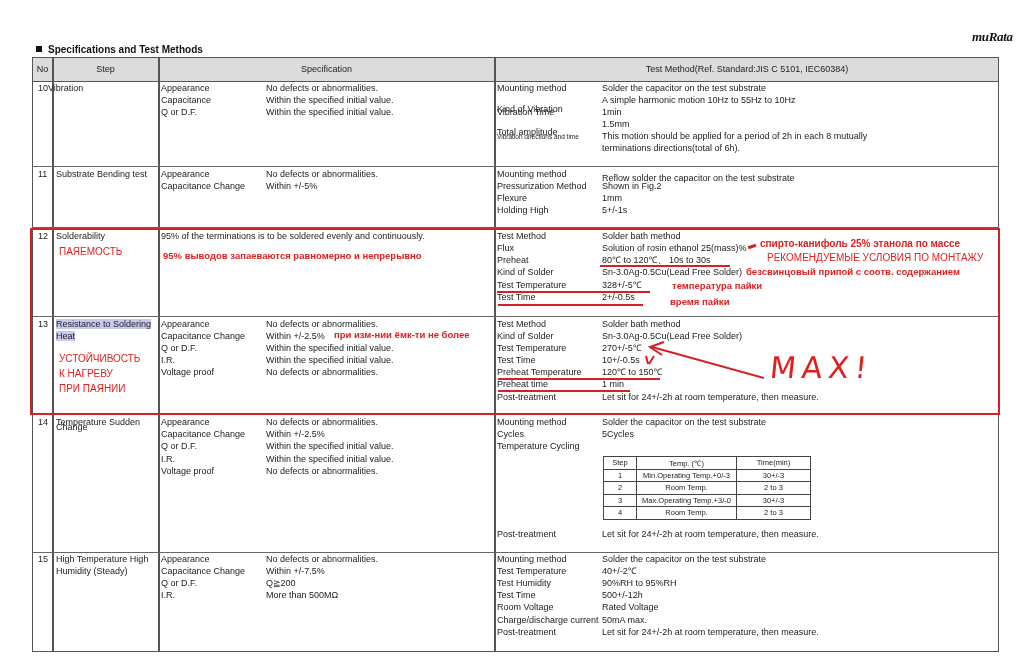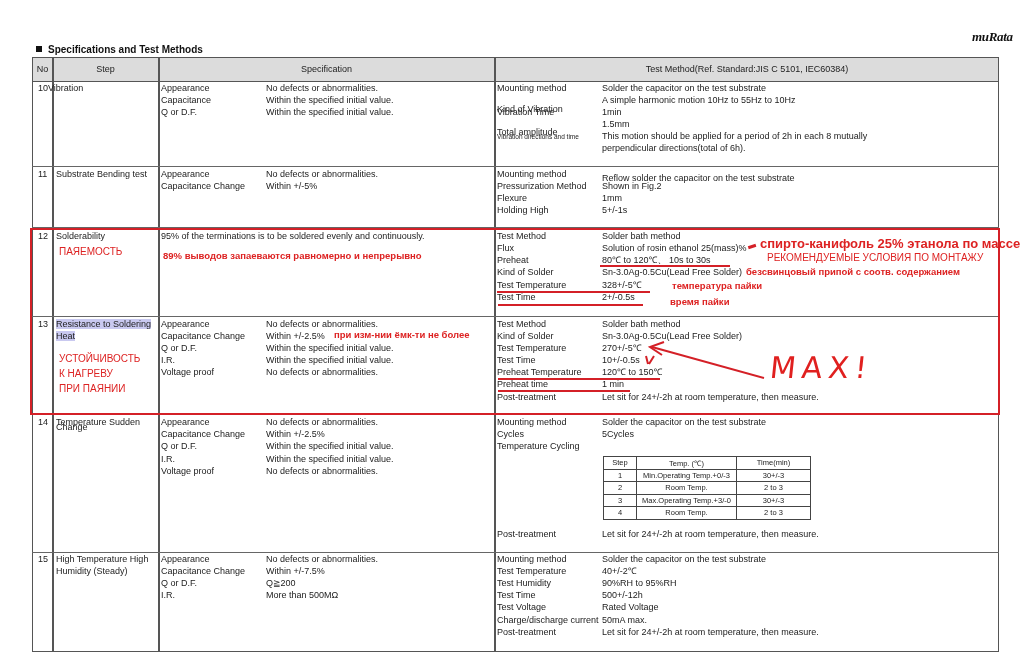--- a/index.html
+++ b/index.html
@@ -64,21 +64,21 @@
   <div class="t" style="left:497px;top:82px">Mounting method</div>
   <div class="t" style="left:602px;top:82px">Solder the capacitor on the test substrate</div>
   <div class="t" style="left:497px;top:103px">Kind of Vibration</div>
   <div class="t" style="left:602px;top:94px">A simple harmonic motion 10Hz to 55Hz to 10Hz</div>
   <div class="t" style="left:497px;top:106px">Vibration Time</div>
   <div class="t" style="left:602px;top:106px">1min</div>
   <div class="t" style="left:497px;top:126px">Total amplitude</div>
   <div class="t" style="left:602px;top:118px">1.5mm</div>
   <div class="t small" style="left:497px;top:131px">Vibration directions and time</div>
   <div class="t" style="left:602px;top:130px">This motion should be applied for a period of 2h in each 8 mutually</div>
-  <div class="t" style="left:602px;top:142px">perpendicular directions(total of 6h).</div>
+  <div class="t" style="left:602px;top:142px">terminations directions(total of 6h).</div>
 </div>
 
 <div>
   <div class="t" style="left:38px;top:168px">11</div>
   <div class="t" style="left:56px;top:168px">Substrate Bending test</div>
   <div class="t" style="left:161px;top:168px">Appearance</div>
   <div class="t" style="left:266px;top:168px">No defects or abnormalities.</div>
   <div class="t" style="left:161px;top:180px">Capacitance Change</div>
   <div class="t" style="left:266px;top:180px">Within +/-5%</div>
   <div class="t" style="left:497px;top:168px">Mounting method</div>
@@ -204,34 +204,34 @@
   <div class="t" style="left:161px;top:589px">I.R.</div>
   <div class="t" style="left:266px;top:589px">More than 500MΩ</div>
   <div class="t" style="left:497px;top:553px">Mounting method</div>
   <div class="t" style="left:602px;top:553px">Solder the capacitor on the test substrate</div>
   <div class="t" style="left:497px;top:565px">Test Temperature</div>
   <div class="t" style="left:602px;top:565px">40+/-2℃</div>
   <div class="t" style="left:497px;top:577px">Test Humidity</div>
   <div class="t" style="left:602px;top:577px">90%RH to 95%RH</div>
   <div class="t" style="left:497px;top:589px">Test Time</div>
   <div class="t" style="left:602px;top:589px">500+/-12h</div>
-  <div class="t" style="left:497px;top:601px">Test Voltage</div>
+  <div class="t" style="left:497px;top:601px">Room Voltage</div>
   <div class="t" style="left:602px;top:601px">Rated Voltage</div>
   <div class="t" style="left:497px;top:614px">Charge/discharge current</div>
   <div class="t" style="left:602px;top:614px">50mA max.</div>
   <div class="t" style="left:497px;top:626px">Post-treatment</div>
   <div class="t" style="left:602px;top:626px">Let sit for 24+/-2h at room temperature, then measure.</div>
 </div>
 
 <div class="redbox" style="left:30px;top:228px;width:970px;height:187px"></div>
 
 <div class="note" style="left:59px;top:246px">ПАЯЕМОСТЬ</div>
-<div class="note b" style="left:163px;top:250px;font-size:9.5px">89% выводов запаеваются равномерно и непрерывно</div>
+<div class="note b" style="left:163px;top:250px;font-size:9.5px">95% выводов запаеваются равномерно и непрерывно</div>
 <div class="rl" style="left:748px;top:245px;width:8px;height:2.5px;transform:rotate(-18deg)"></div>
-<div class="note b" style="left:760px;top:238px;font-size:13px">спирто-канифоль 25% этанола по массе</div>
+<div class="note b" style="left:760px;top:238px;font-size:10px">спирто-канифоль 25% этанола по массе</div>
 <div class="note" style="left:767px;top:252px">РЕКОМЕНДУЕМЫЕ УСЛОВИЯ ПО МОНТАЖУ</div>
 <div class="note b" style="left:746px;top:266px;font-size:9.5px">безсвинцовый припой с соотв. содержанием</div>
 <div class="note b" style="left:672px;top:280px;font-size:9.5px">температура пайки</div>
 <div class="note b" style="left:670px;top:296px;font-size:9.5px">время пайки</div>
 <div class="note" style="left:59px;top:351px;line-height:15px">УСТОЙЧИВОСТЬ</div>
 <div class="note" style="left:59px;top:366px;line-height:15px">К НАГРЕВУ</div>
 <div class="note" style="left:59px;top:381px;line-height:15px">ПРИ  ПАЯНИИ</div>
 <div class="note b" style="left:334px;top:329px;font-size:9.5px">при изм-нии ёмк-ти не более</div>
 
 <div class="rl" style="left:600px;top:265px;width:130px"></div>

